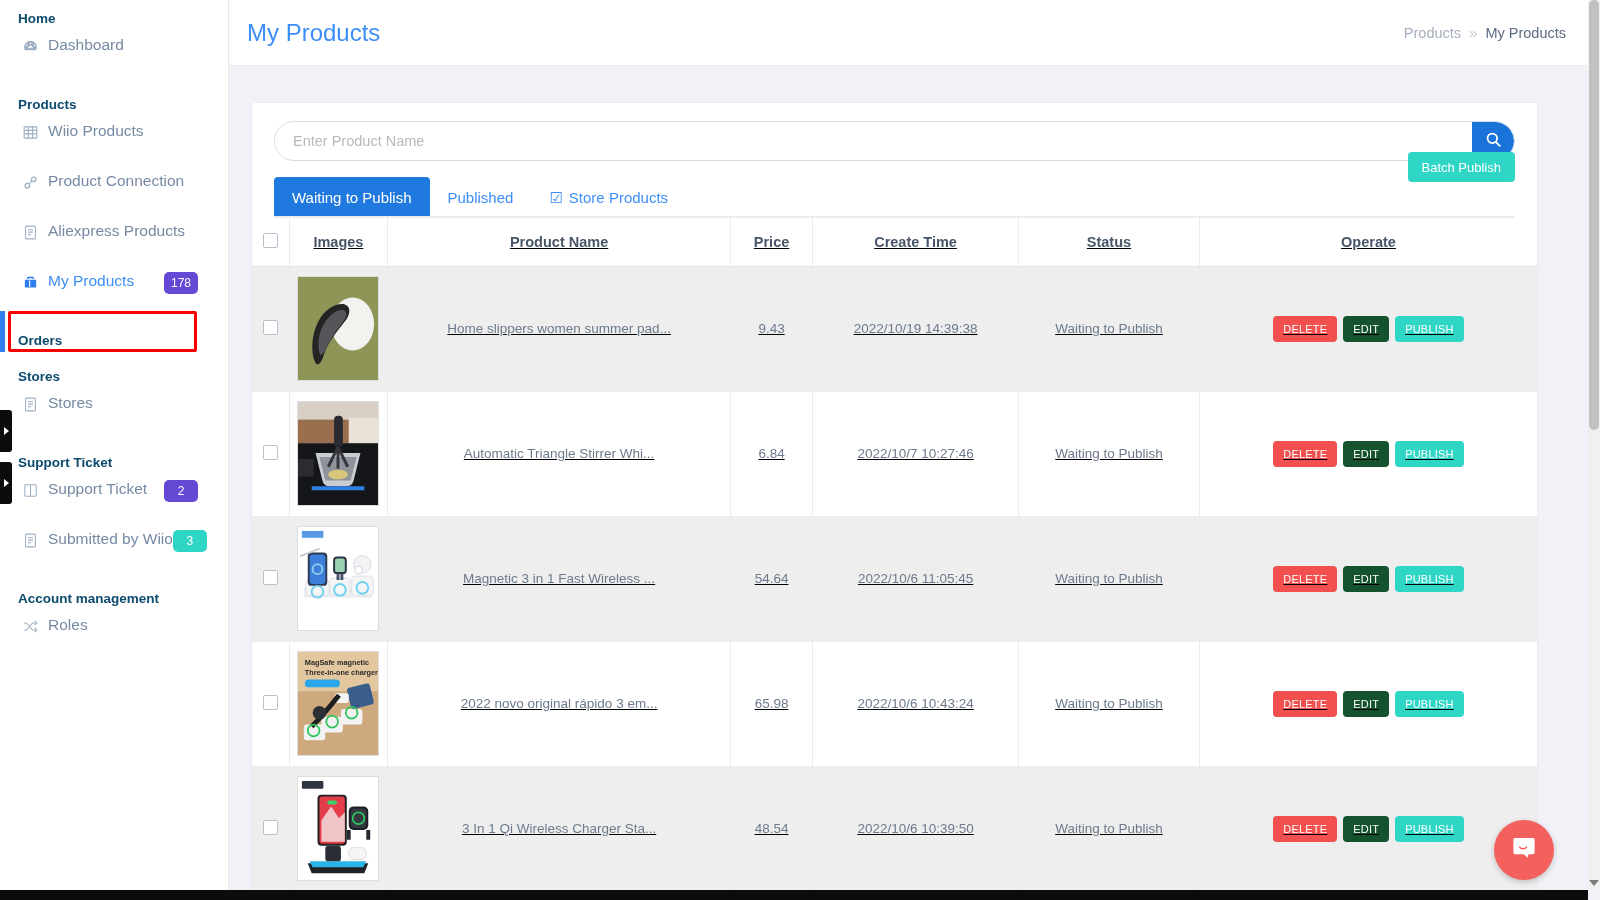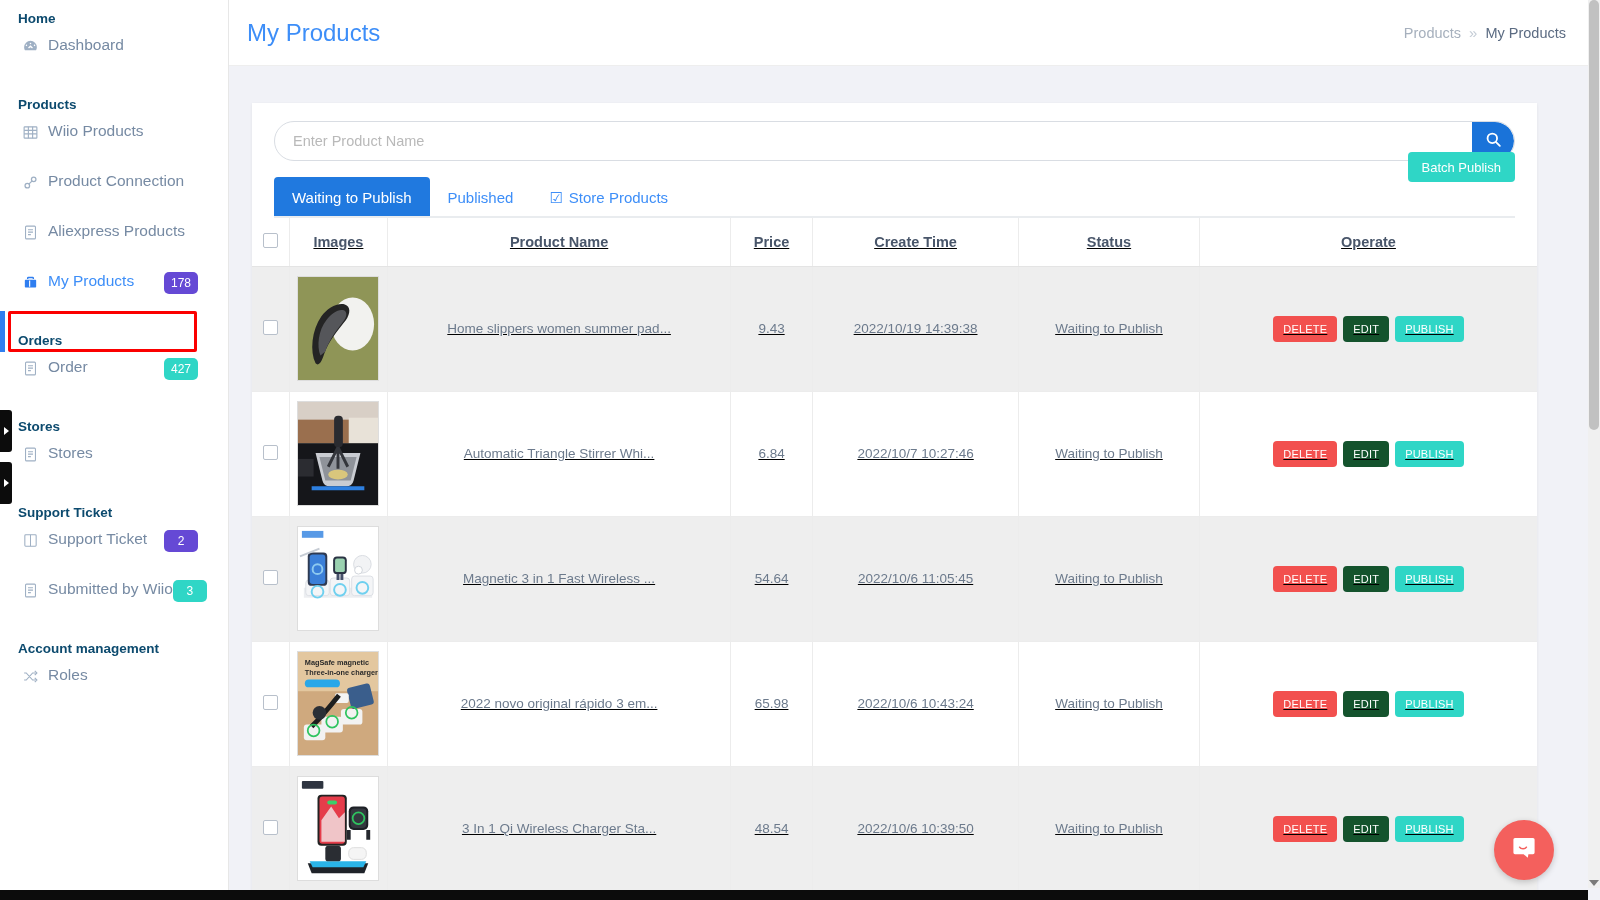--- a/index.html
+++ b/index.html
@@ -293,30 +293,20 @@
       <span class="ic">
         <svg viewBox="0 0 24 24" width="17" height="17" fill="currentColor">
           <path d="M9 4h6a2 2 0 0 1 2 2v1h-2V6H9v1H7V6a2 2 0 0 1 2-2zM5 8h14a1 1 0 0 1 1 1v9a1 1 0 0 1-1 1H5a1 1 0 0 1-1-1V9a1 1 0 0 1 1-1zm5 1v9h1.6V9H10z"></path>
         </svg>
       </span>
       <span class="lbl">My Products</span>
       <span class="badge purple">178</span>
     </div>
 
     <div class="side-section">Orders</div>
-    <div class="side-item">
-      <span class="ic">
-        <svg viewBox="0 0 24 24" width="17" height="17" fill="none" stroke="currentColor" stroke-width="1.5">
-          <rect x="5" y="3" width="14" height="18" rx="1.4"></rect>
-            <path d="M8.5 8h7M8.5 11.5h7M8.5 15h4"></path>
-        </svg>
-      </span>
-      <span class="lbl">Order</span>
-      <span class="badge teal">427</span>
-    </div>
 
     <div class="side-section">Stores</div>
     <div class="side-item">
       <span class="ic">
         <svg viewBox="0 0 24 24" width="17" height="17" fill="none" stroke="currentColor" stroke-width="1.5">
           <rect x="5" y="3" width="14" height="18" rx="1.4"></rect>
             <path d="M8.5 8h7M8.5 11.5h7M8.5 15h4"></path>
         </svg>
       </span>
       <span class="lbl">Stores</span>

